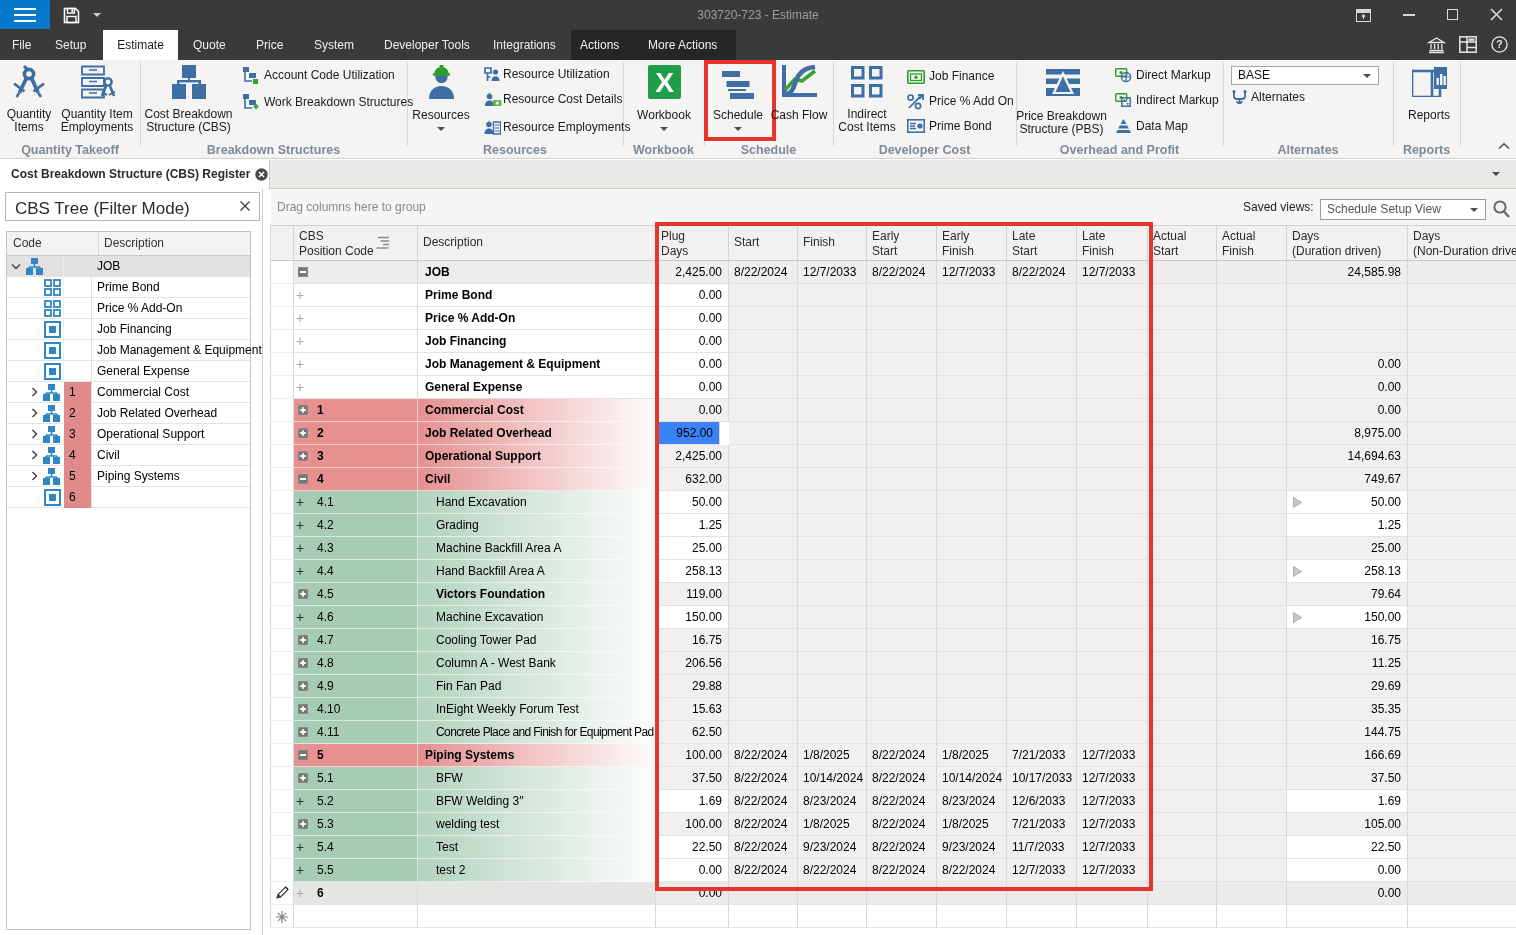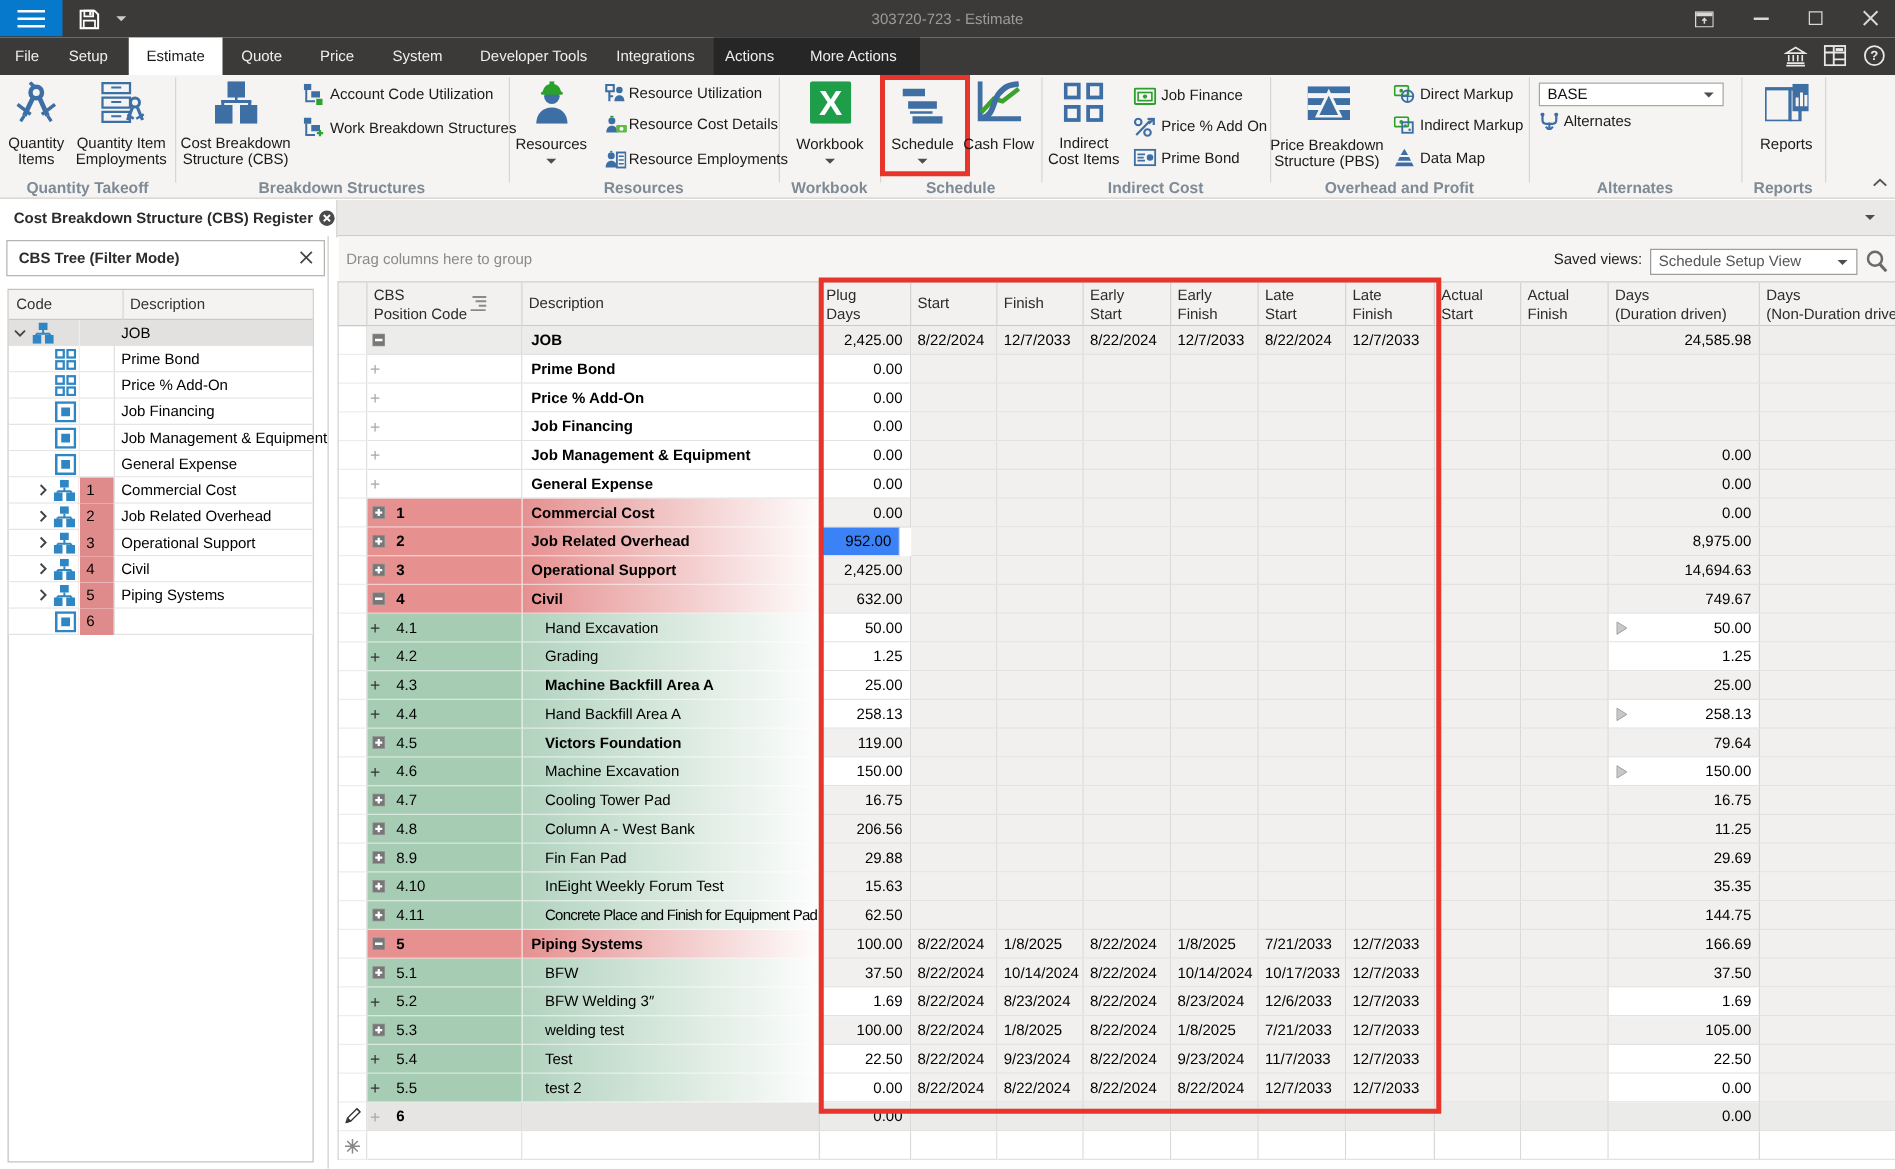--- a/index.html
+++ b/index.html
@@ -91,21 +91,21 @@
 <div class="abs gsep" style="left:833px"></div>
 <div class="abs gsep" style="left:1016px"></div>
 <div class="abs gsep" style="left:1223px"></div>
 <div class="abs gsep" style="left:1393px"></div>
 <div class="abs gsep" style="left:1460px"></div>
 <div class="abs glabel" style="left:0px;width:140px">Quantity Takeoff</div>
 <div class="abs glabel" style="left:140px;width:267px">Breakdown Structures</div>
 <div class="abs glabel" style="left:407px;width:216px">Resources</div>
 <div class="abs glabel" style="left:623px;width:81px">Workbook</div>
 <div class="abs glabel" style="left:704px;width:129px">Schedule</div>
-<div class="abs glabel" style="left:833px;width:183px">Indirect Cost</div>
+<div class="abs glabel" style="left:833px;width:183px">Developer Cost</div>
 <div class="abs glabel" style="left:1016px;width:207px">Overhead and Profit</div>
 <div class="abs glabel" style="left:1223px;width:170px">Alternates</div>
 <div class="abs glabel" style="left:1393px;width:67px">Reports</div>
 <svg class="abs" style="left:1498px;top:142px" width="12" height="8" viewBox="0 0 12 8">
     <path d="M1 6.5L6 1.8 11 6.5" fill="none" stroke="#555" stroke-width="1.6"></path>
   </svg>
 <svg class="abs" style="left:13px;top:65px" width="32" height="34" viewBox="0 0 32 34">
     <g stroke="#3d6fa5" fill="none">
       <path d="M14 4L11 1" stroke-width="3"></path>
       <circle cx="16" cy="9" r="4.6" stroke-width="3.6"></circle>
@@ -290,21 +290,21 @@
 <div class="abs tabstrip"></div>
 <div class="abs regtab"></div>
 <div class="abs" style="left:11px;top:167px;font-size:12px;font-weight:bold;color:#2b2b2b">Cost Breakdown Structure (CBS) Register</div>
 <svg class="abs" style="left:255px;top:168px" width="13" height="13" viewBox="0 0 13 13">
     <circle cx="6.5" cy="6.5" r="6.2" fill="#4a4a4a"></circle>
     <path d="M4 4l5 5M9 4l-5 5" stroke="#fff" stroke-width="1.5"></path>
   </svg>
 <div class="abs caret" style="left:1492px;top:172px"></div>
 <div class="abs lpanel"></div>
 <div class="abs treebox"></div>
-<div class="abs" style="left:15px;top:199px;font-size:12px;font-weight:bold;color:#2b2b2b">CBS Tree (Filter Mode)</div>
+<div class="abs" style="left:15px;top:199px;font-size:17px;font-weight:normal;color:#2b2b2b">CBS Tree (Filter Mode)</div>
 <svg class="abs" style="left:239px;top:200px" width="12" height="12" viewBox="0 0 12 12">
     <path d="M1.5 1.5l9 9M10.5 1.5l-9 9" stroke="#444" stroke-width="1.4"></path>
   </svg>
 <div class="abs tree"></div>
 <div class="abs" style="left:7px;top:232px;width:243px;height:24px;background:#f4f3f2;border-bottom:1px solid #c9c9c9">
     <div class="abs" style="left:6px;top:4px;font-size:12px;color:#333">Code</div>
     <div class="abs" style="left:91px;top:0;width:1px;height:24px;background:#d6d6d6"></div>
     <div class="abs" style="left:97px;top:4px;font-size:12px;color:#333">Description</div>
   </div>
 <div class="abs trow" style="top:256px;left:7px;background:#e2e1e0">
@@ -713,21 +713,21 @@
 <div class="cell" style="left:947px;width:70px;background:#f1f0ef"></div>
 <div class="cell num" style="left:1017px;width:121px;background:#fff">1.25</div>
 <div class="cell" style="left:1138px;width:109px;background:#f1f0ef;border-right:none"></div>
 </div>
 <div class="abs grow" style="top:537px">
 <div class="cell" style="left:0;width:24px;border-bottom-color:#ededed"></div>
 <div class="cell" style="left:24px;width:124px;background:#a6ccb3;border-right-color:rgba(255,255,255,0.55);border-bottom-color:rgba(255,255,255,0.55);">
 <div class="abs" style="left:2px;top:0;color:#333;font-size:14px">+</div>
 <div class="abs" style="left:23px;top:0;font-weight:normal;">4.3</div>
 </div>
-<div class="cell" style="left:148px;width:238px;background:linear-gradient(to right,#b2d3be,#fdfdfd);border-right-color:rgba(255,255,255,0.55);border-bottom-color:rgba(255,255,255,0.55);padding-left:18px;font-weight:bold;">Machine Backfill Area A</div>
+<div class="cell" style="left:148px;width:238px;background:linear-gradient(to right,#b2d3be,#fdfdfd);border-right-color:rgba(255,255,255,0.55);border-bottom-color:rgba(255,255,255,0.55);padding-left:18px;font-weight:normal;">Machine Backfill Area A</div>
 <div class="cell num" style="left:386px;width:73px;background:#fff">25.00</div>
 <div class="cell date" style="left:459px;width:69px;background:#f1f0ef"></div>
 <div class="cell date" style="left:528px;width:69px;background:#f1f0ef"></div>
 <div class="cell date" style="left:597px;width:70px;background:#f1f0ef"></div>
 <div class="cell date" style="left:667px;width:70px;background:#f1f0ef"></div>
 <div class="cell date" style="left:737px;width:70px;background:#f1f0ef"></div>
 <div class="cell date" style="left:807px;width:71px;background:#f1f0ef"></div>
 <div class="cell" style="left:878px;width:69px;background:#f1f0ef"></div>
 <div class="cell" style="left:947px;width:70px;background:#f1f0ef"></div>
 <div class="cell num" style="left:1017px;width:121px;background:#f1f0ef">25.00</div>
@@ -841,21 +841,21 @@
 <div class="cell num" style="left:1017px;width:121px;background:#f1f0ef">11.25</div>
 <div class="cell" style="left:1138px;width:109px;background:#f1f0ef;border-right:none"></div>
 </div>
 <div class="abs grow" style="top:675px">
 <div class="cell" style="left:0;width:24px;border-bottom-color:#ededed"></div>
 <div class="cell" style="left:24px;width:124px;background:#a6ccb3;border-right-color:rgba(255,255,255,0.55);border-bottom-color:rgba(255,255,255,0.55);">
 <svg class="abs" style="left:4px;top:6px" width="10" height="10" viewBox="0 0 10 10">
         <rect x="0" y="0" width="10" height="10" fill="#777" stroke="#999"></rect>
         <path d="M5 2.2v5.6M2.2 5h5.6" stroke="#fff" stroke-width="1.8"></path>
       </svg>
-<div class="abs" style="left:23px;top:0;font-weight:normal;">8.9</div>
+<div class="abs" style="left:23px;top:0;font-weight:normal;">4.9</div>
 </div>
 <div class="cell" style="left:148px;width:238px;background:linear-gradient(to right,#b2d3be,#fdfdfd);border-right-color:rgba(255,255,255,0.55);border-bottom-color:rgba(255,255,255,0.55);padding-left:18px;font-weight:normal;">Fin Fan Pad</div>
 <div class="cell num" style="left:386px;width:73px;background:#f1f0ef">29.88</div>
 <div class="cell date" style="left:459px;width:69px;background:#f1f0ef"></div>
 <div class="cell date" style="left:528px;width:69px;background:#f1f0ef"></div>
 <div class="cell date" style="left:597px;width:70px;background:#f1f0ef"></div>
 <div class="cell date" style="left:667px;width:70px;background:#f1f0ef"></div>
 <div class="cell date" style="left:737px;width:70px;background:#f1f0ef"></div>
 <div class="cell date" style="left:807px;width:71px;background:#f1f0ef"></div>
 <div class="cell" style="left:878px;width:69px;background:#f1f0ef"></div>

